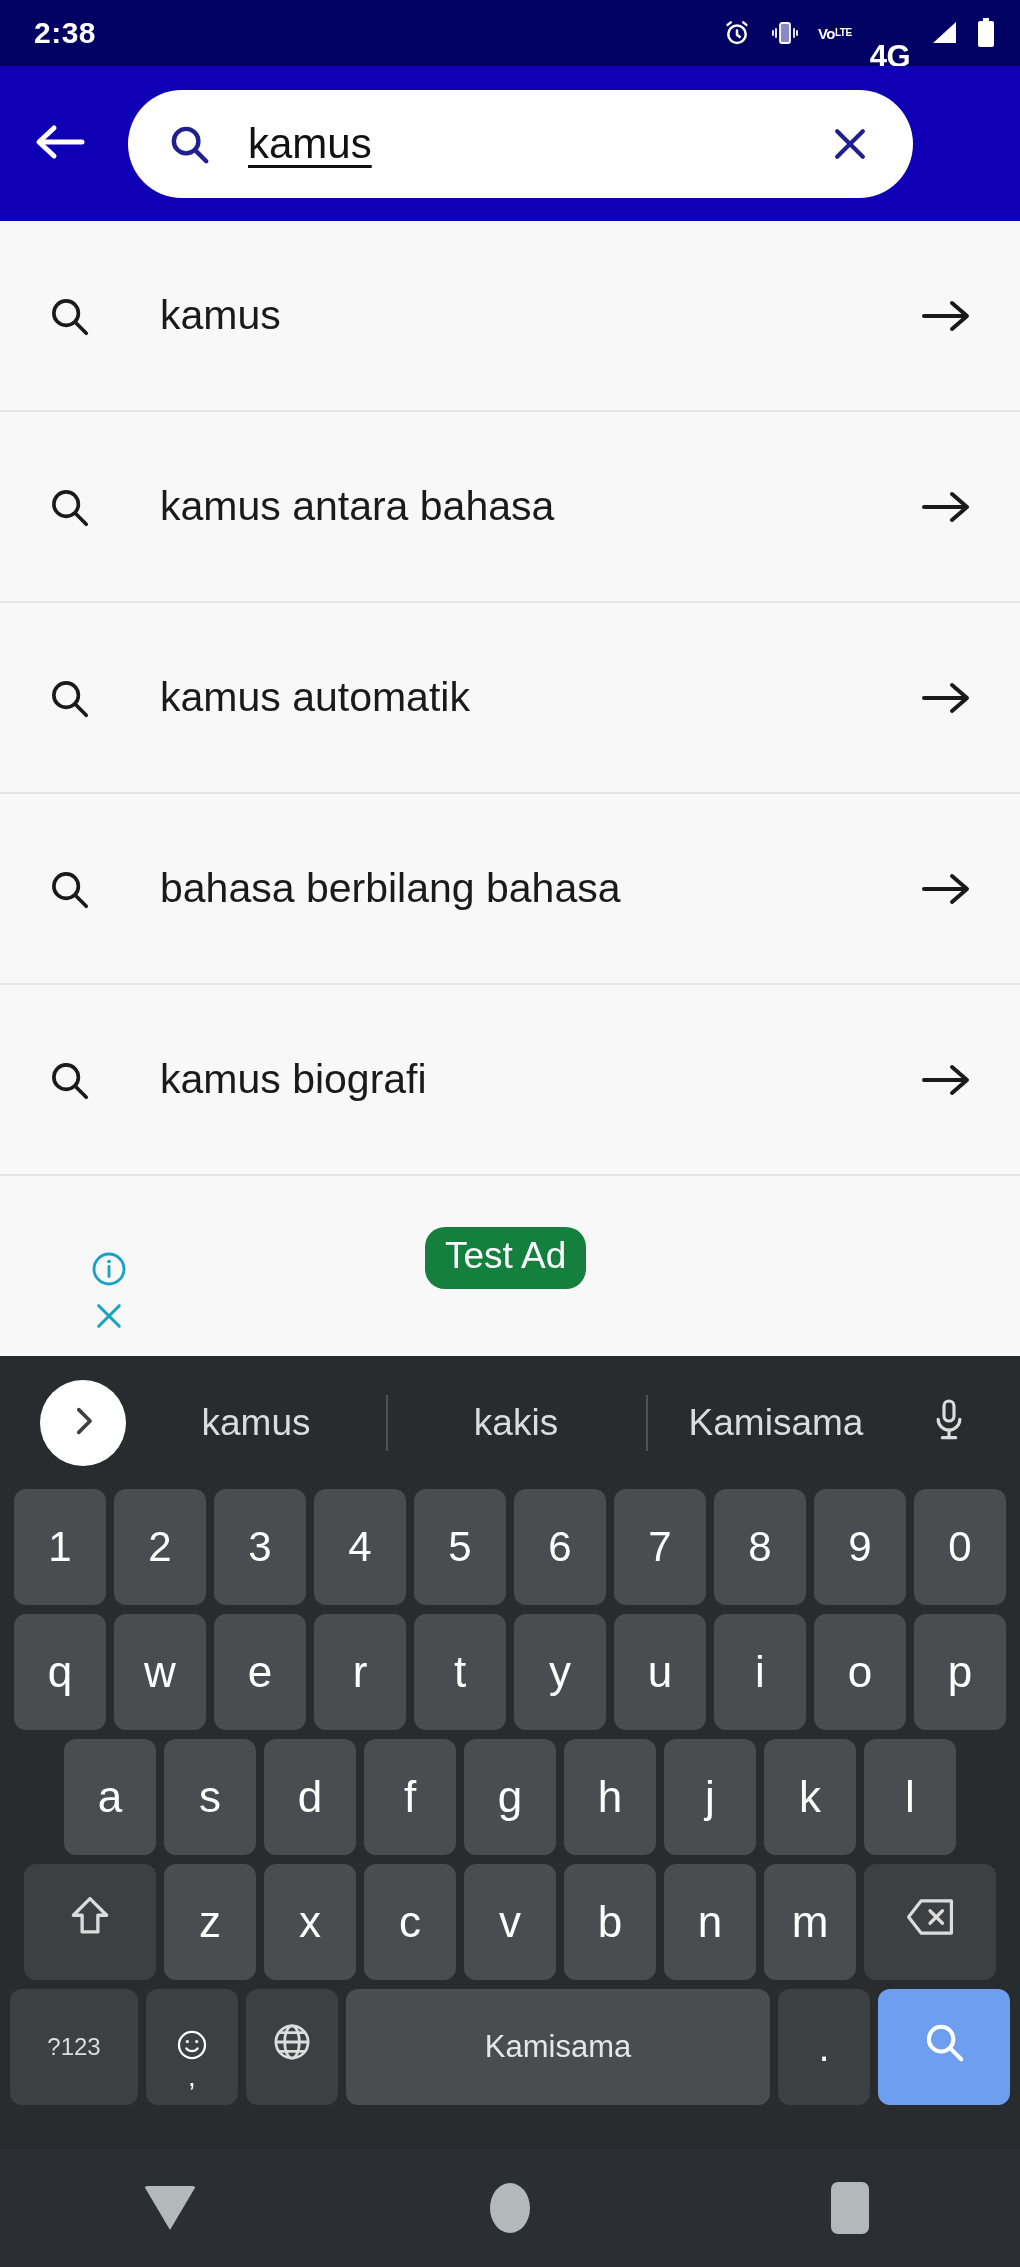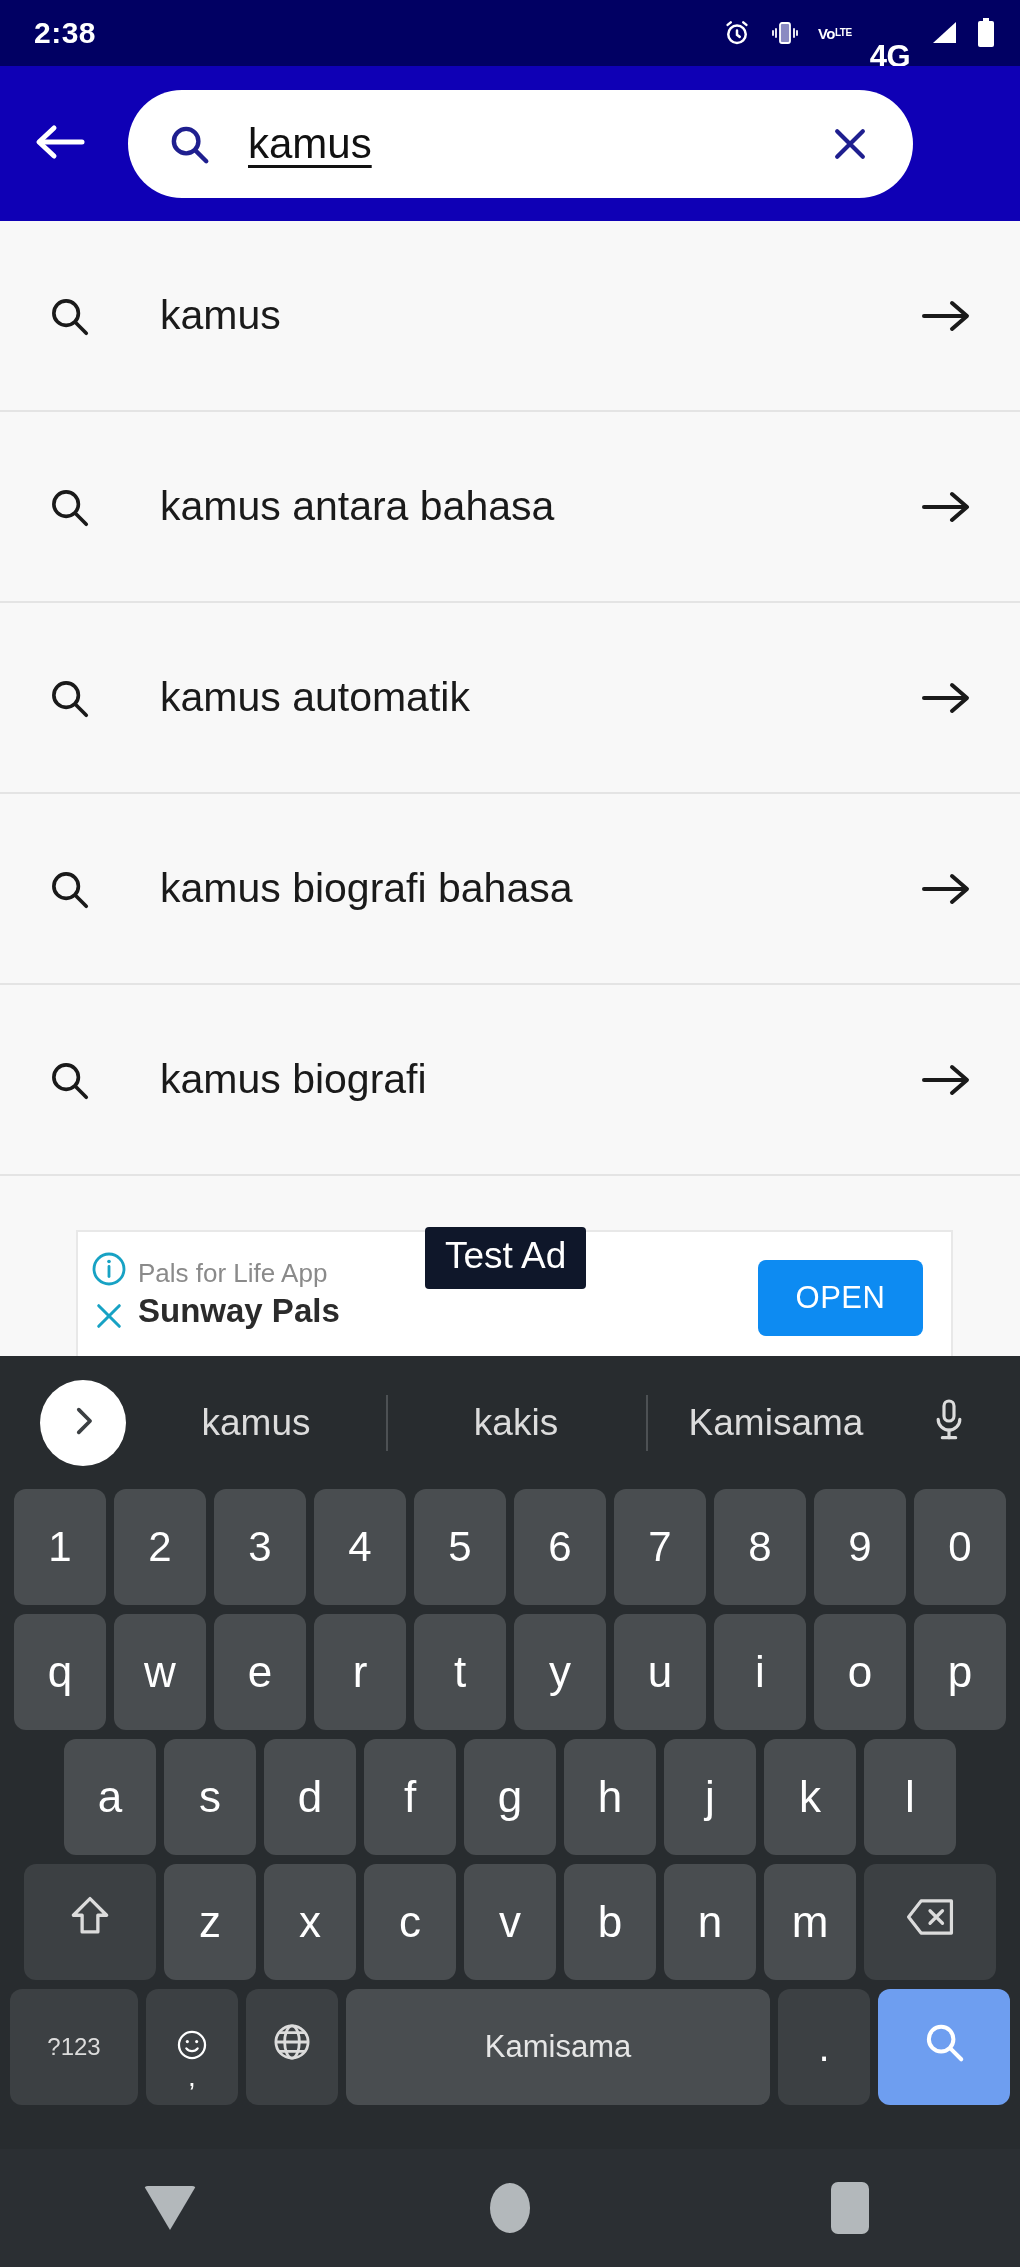--- a/index.html
+++ b/index.html
@@ -128,25 +128,25 @@
     position: absolute; right: 28px; top: 28px;
     width: 165px; height: 76px;
     background: #0d8bf2;
     border-radius: 8px;
     display: flex; align-items: center; justify-content: center;
     color: #ffffff; font-size: 31px; letter-spacing: 0.5px;
     cursor: pointer;
   }
   .test-ad-badge {
     position: absolute; left: 425px; top: 1227px;
-    background: #0f172a;
+    background: #15803d;
     color: #ffffff;
     font-size: 37px;
     padding: 8px 20px 12px 20px;
-    border-radius: 4px;
+    border-radius: 20px;
     z-index: 8;
   }
 
   
   .keyboard {
     position: absolute; top: 1356px; left: 0;
     width: 1020px; height: 793px;
     background: #282c2f;
   }
   .kb-strip {
@@ -327,21 +327,21 @@
           </svg>
         </span>
       </div>
       <div class="sugg-row">
         <span class="sugg-ico">
           <svg width="46" height="46" viewBox="0 0 24 24" fill="none" stroke="#1a1a1a" stroke-width="1.9" stroke-linecap="round">
             <circle cx="10.5" cy="10.5" r="6.4"></circle>
             <path d="M15.3 15.3 L21 21"></path>
           </svg>
         </span>
-        <span class="sugg-label">kamus biografi bahasa</span>
+        <span class="sugg-label">bahasa berbilang bahasa</span>
         <span class="sugg-arrow">
           <svg width="56" height="46" viewBox="0 0 56 46" fill="none" stroke="#1a1a1a" stroke-width="4" stroke-linecap="round" stroke-linejoin="round">
             <path d="M6 23 H48"></path>
             <path d="M34 10 L49 23 L34 36"></path>
           </svg>
         </span>
       </div>
       <div class="sugg-row">
         <span class="sugg-ico">
           <svg width="46" height="46" viewBox="0 0 24 24" fill="none" stroke="#1a1a1a" stroke-width="1.9" stroke-linecap="round">
@@ -353,27 +353,20 @@
         <span class="sugg-arrow">
           <svg width="56" height="46" viewBox="0 0 56 46" fill="none" stroke="#1a1a1a" stroke-width="4" stroke-linecap="round" stroke-linejoin="round">
             <path d="M6 23 H48"></path>
             <path d="M34 10 L49 23 L34 36"></path>
           </svg>
         </span>
       </div>
     </div>
 
   <div class="ad-area">
-    <div class="ad-card">
-      <div class="ad-text">
-        <span class="ad-sub">Pals for Life App</span>
-        <span class="ad-title">Sunway Pals</span>
-      </div>
-      <div class="ad-cta">OPEN</div>
-    </div>
     <div class="ad-badges">
       <span>
         <svg width="40" height="40" viewBox="0 0 24 24" fill="none" stroke="#17a2c4" stroke-width="1.7">
           <circle cx="12" cy="12" r="9"></circle>
           <path d="M12 10.5v6" stroke-linecap="round"></path>
           <circle cx="12" cy="7.5" r="1.1" fill="#17a2c4" stroke="none"></circle>
         </svg>
       </span>
       <span>
         <svg width="38" height="38" viewBox="0 0 24 24" fill="none" stroke="#17a2c4" stroke-width="1.9" stroke-linecap="round">

